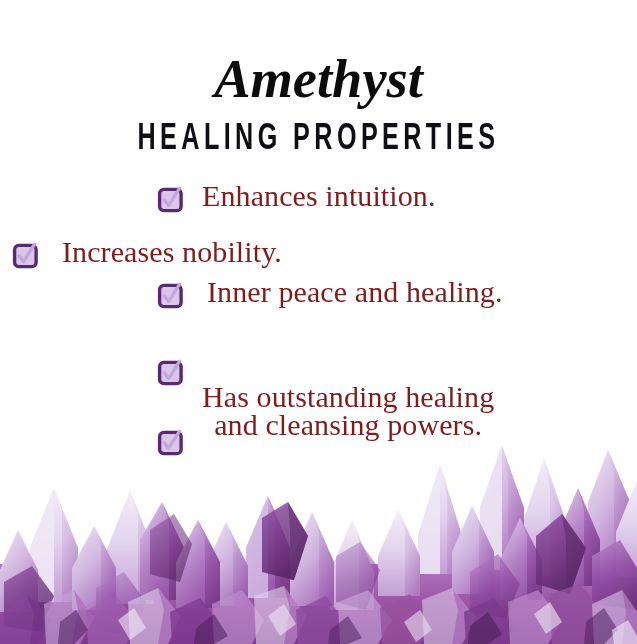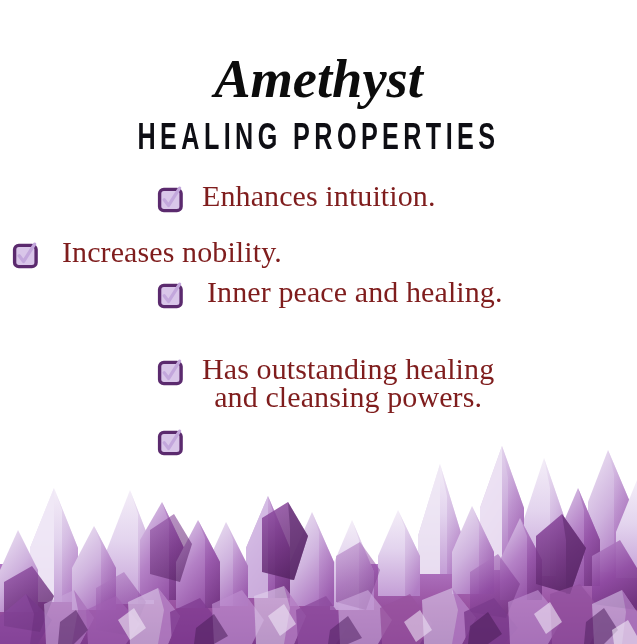--- a/index.html
+++ b/index.html
@@ -94,21 +94,21 @@
   .item-text {
     font-family: "Liberation Serif", "DejaVu Serif", serif;
     font-size: 30px;
     line-height: 28px;
     color: #7f1d1d;
     margin-left: 19px;
     white-space: pre-line;
     letter-spacing: 0.1px;
   }
   .item-text.indent { margin-left: 24px; }
-  .item-text.centered { text-align: center; }
+  .item-text.centered { text-align: center; margin-top: 28px; }
 
   
   .crystals {
     position: absolute;
     left: 0;
     bottom: 0;
     width: 637px;
     height: 200px;
   }
   .crystals svg { display: block; }

